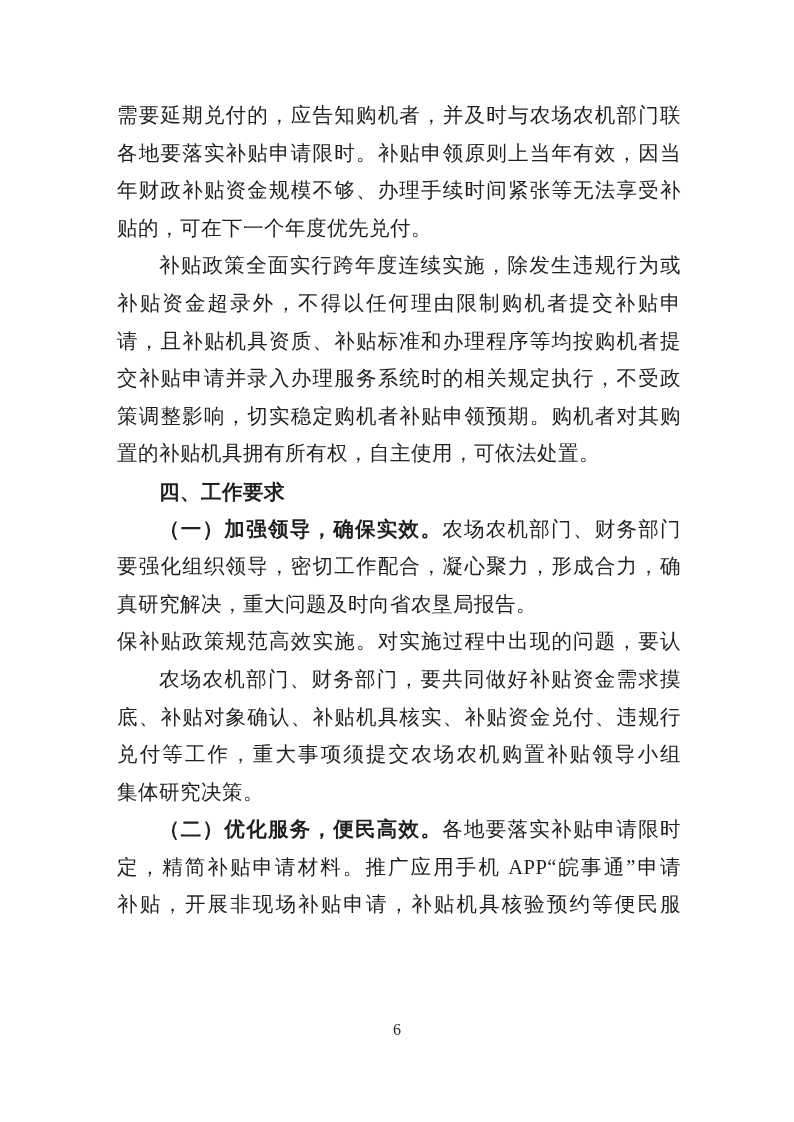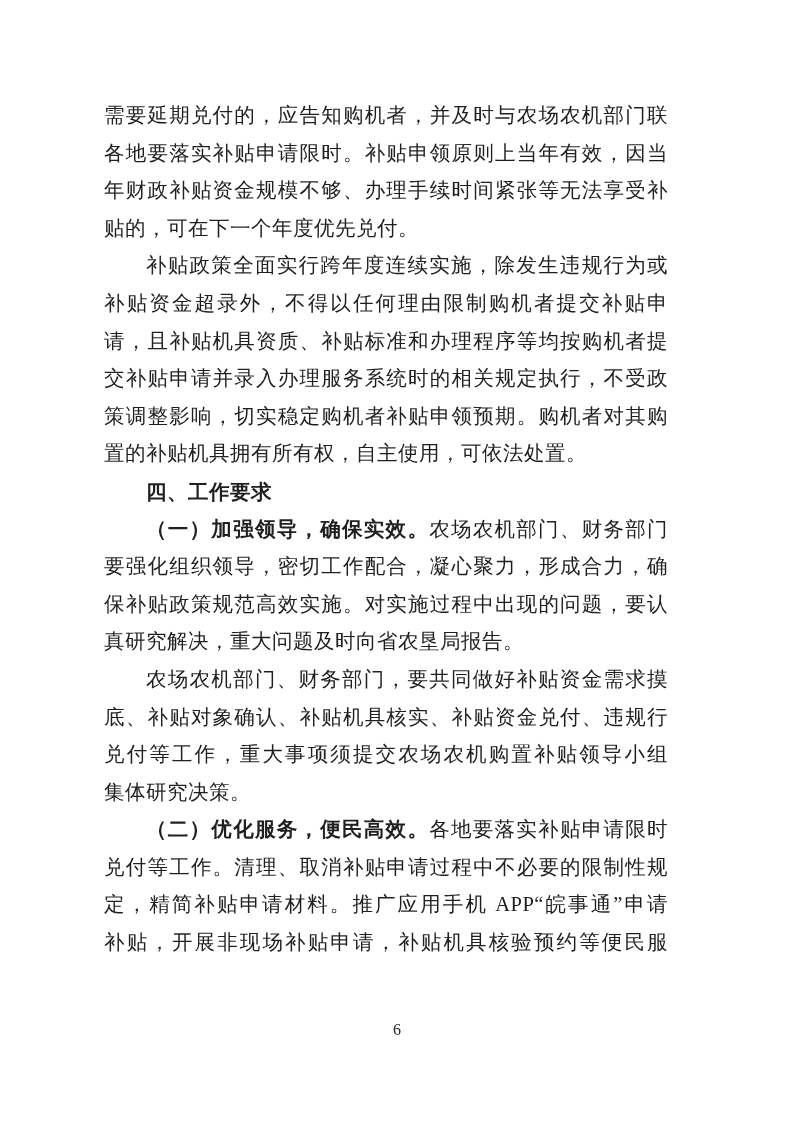--- a/index.html
+++ b/index.html
@@ -11,21 +11,21 @@
     position: relative;
     width: 794px;
     height: 1122px;
     background: #ffffff;
     overflow: hidden;
     font-family: "Liberation Serif", "DejaVu Serif", serif;
     color: #1f1f1f;
   }
   .content {
     position: absolute;
-    left: 104px;
+    left: 117px;
     top: 97px;
     width: 564px;
   }
   .line {
     font-size: 20.5px;
     line-height: 37.6px;
     height: 37.6px;
     text-align: justify;
     text-align-last: justify;
     letter-spacing: 0.5px;
@@ -74,30 +74,29 @@
         <div class="line"><span class="seg">交补贴申请并录入办理服务系统时的相关规定执行，不受政</span></div>
         <div class="line"><span class="seg">策调整影响，切实稳定购机者补贴申领预期。购机者对其购</span></div>
         <div class="line final"><span class="seg">置的补贴机具拥有所有权，自主使用，可依法处置。</span></div>
       </div>
       <div class="paragraph">
         <div class="line indent final heading"><span class="seg bold">四、工作要求</span></div>
       </div>
       <div class="paragraph">
         <div class="line indent"><span class="seg bold">（一）加强领导，确保实效。</span><span class="seg">农场农机部门、财务部门</span></div>
         <div class="line"><span class="seg">要强化组织领导，密切工作配合，凝心聚力，形成合力，确</span></div>
+        <div class="line final"><span class="seg">真研究解决，重大问题及时向省农垦局报告。</span></div>
         <div class="line"><span class="seg">保补贴政策规范高效实施。对实施过程中出现的问题，要认</span></div>
-        <div class="line final"><span class="seg">真研究解决，重大问题及时向省农垦局报告。</span></div>
       </div>
       <div class="paragraph">
         <div class="line indent"><span class="seg">农场农机部门、财务部门，要共同做好补贴资金需求摸</span></div>
         <div class="line"><span class="seg">底、补贴对象确认、补贴机具核实、补贴资金兑付、违规行</span></div>
         <div class="line"><span class="seg">兑付等工作，重大事项须提交农场农机购置补贴领导小组</span></div>
         <div class="line final"><span class="seg">集体研究决策。</span></div>
       </div>
       <div class="paragraph">
         <div class="line indent"><span class="seg bold">（二）优化服务，便民高效。</span><span class="seg">各地要落实补贴申请限时</span></div>
-        <div class="line"><span class="seg">兑付等工作。清理、取消补贴申请过程中不必要的限制性规</span></div>
         <div class="line"><span class="seg">定，精简补贴申请材料。推广应用手机 APP“皖事通”申请</span></div>
         <div class="line final"><span class="seg">补贴，开展非现场补贴申请，补贴机具核验预约等便民服务。</span></div>
       </div>
     </div>
   <div class="page-number">6</div>
 </div>
 
 </body></html>

